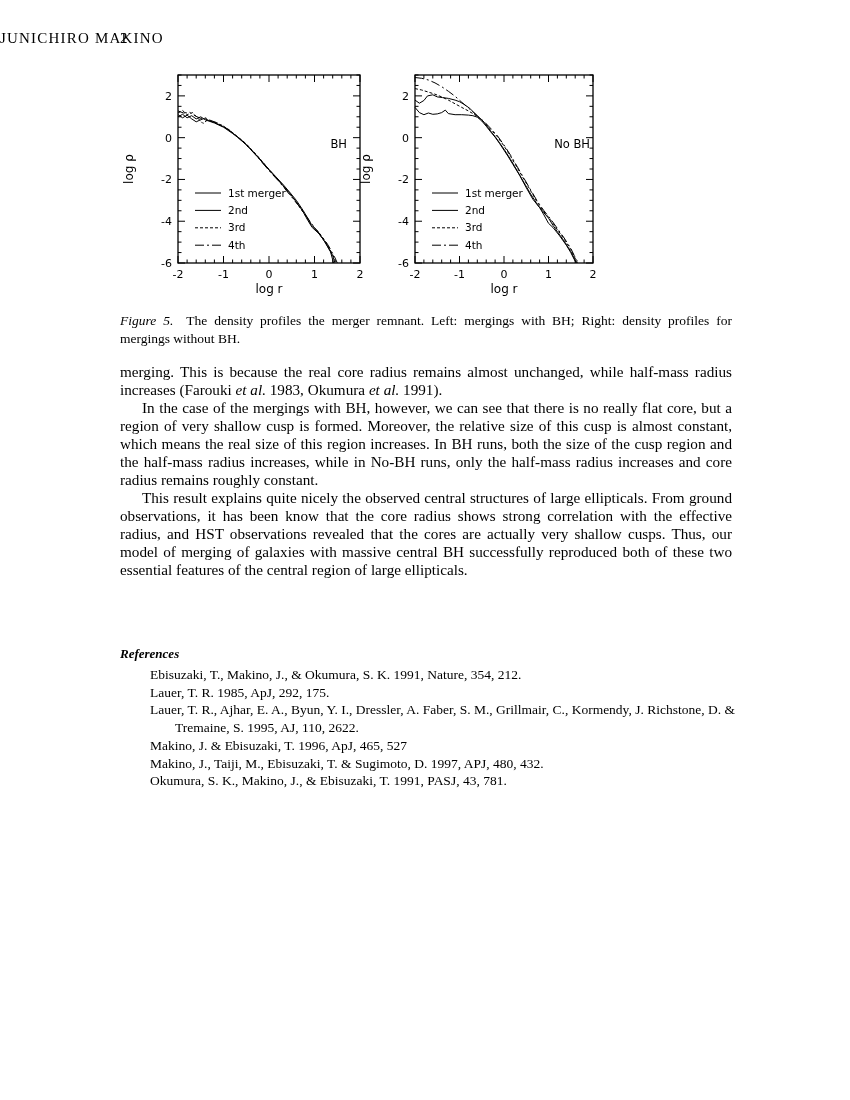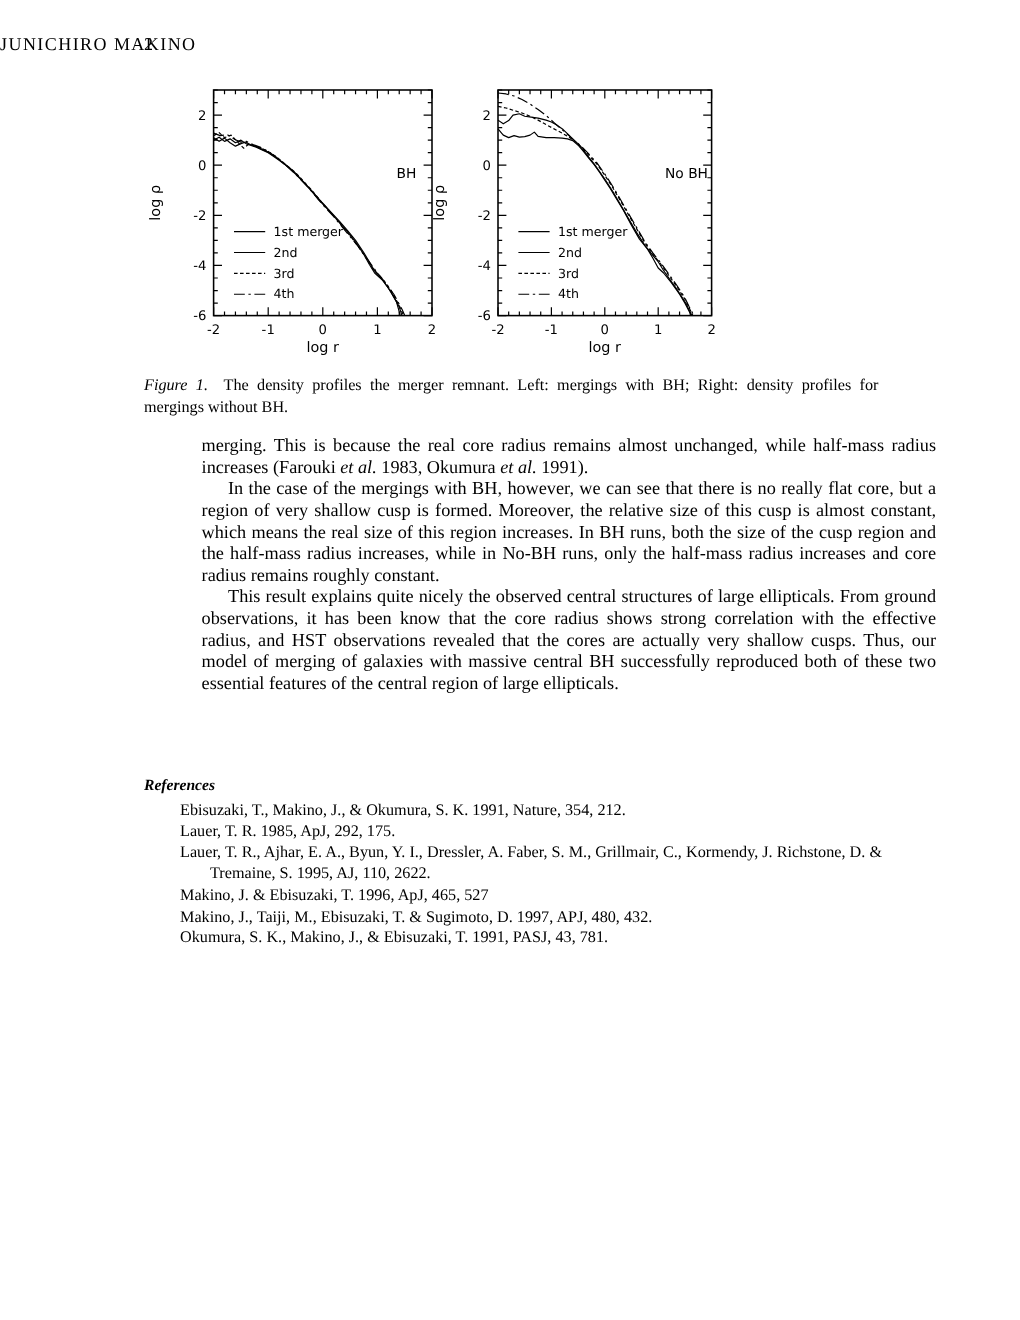--- a/index.html
+++ b/index.html
@@ -10,21 +10,21 @@
   }
   .page{position:absolute;inset:0;}
   .pagenum{position:absolute;left:120px;top:30px;font-size:15px;}
   .runtitle{position:absolute;left:0;right:0;top:30px;
     font-size:15px;letter-spacing:1.2px;}
   #fig{position:absolute;left:110px;top:55px;}
   .caption{position:absolute;left:120px;top:312px;width:612px;
     font-size:13.5px;line-height:17.5px;text-align:justify;}
   .cap-label{font-style:italic;margin-right:13px;}
   .bodytext{position:absolute;left:120px;top:363px;width:612px;
-    font-size:15.2px;line-height:18px;text-align:justify;margin-left:48px;}
+    font-size:15.2px;line-height:18px;text-align:justify;}
   .bodytext p{margin:0;padding:0;}
   .bodytext p.indent{text-indent:22px;}
   .refs-head{position:absolute;left:120px;top:646px;margin:0;
     font-size:13px;font-weight:bold;font-style:italic;}
   .refs{position:absolute;left:120px;top:666px;width:618px;
     font-size:13.5px;line-height:17.7px;margin-left:30px;}
   .ref{padding-left:25px;text-indent:-25px;}
   svg text{fill:#000;}
 </style>
 </head>
@@ -248,21 +248,21 @@
         <line x1="322" y1="172.8" x2="348" y2="172.8" stroke="#000" stroke-width="1" stroke-dasharray="3,2"></line>
         <text x="355" y="176.3" text-anchor="start" font-size="10.5" font-family="&quot;DejaVu Sans&quot;, sans-serif">3rd</text>
         <path d="M305.0 33.6 L311.7 35.0 L318.4 37.1 L325.0 39.2 L331.7 41.9 L338.4 45.1 L345.1 48.8 L351.7 52.4 L358.4 55.9 L362.9 58.6 L367.3 61.4 L374.0 67.0 L380.6 74.3 L387.3 81.6 L394.0 91.0 L400.7 101.5 L407.4 113.0 L414.0 124.4 L420.7 135.9 L427.4 147.4 L434.0 156.8 L440.7 165.2 L447.4 174.6 L454.1 184.0 L460.8 194.4 L467.4 208.0" fill="none" stroke="#000" stroke-width="1" stroke-linejoin="round" stroke-dasharray="3,2"></path>
         <line x1="322" y1="190.2" x2="348" y2="190.2" stroke="#000" stroke-width="1" stroke-dasharray="9,3,2,3"></line>
         <text x="355" y="193.7" text-anchor="start" font-size="10.5" font-family="&quot;DejaVu Sans&quot;, sans-serif">4th</text>
         <path d="M305.0 22.5 L311.7 23.3 L318.4 25.0 L325.0 27.9 L331.7 31.7 L338.4 36.3 L345.1 41.3 L351.7 47.2 L358.4 53.0 L363.7 57.6 L368.2 61.8 L374.0 66.4 L380.6 73.3 L387.3 80.6 L394.0 90.0 L400.7 100.4 L407.4 111.9 L414.0 123.4 L420.7 134.9 L427.4 146.4 L434.0 155.8 L440.7 164.1 L447.4 173.5 L454.1 182.9 L460.8 193.4 L464.3 200.7 L468.3 208.0" fill="none" stroke="#000" stroke-width="1" stroke-linejoin="round" stroke-dasharray="9,3,2,3"></path>
       </g>
     </svg>
 
   <div class="caption">
-    <span class="cap-label">Figure 1.</span><span>The density profiles the merger remnant. Left: mergings with BH; Right: density profiles for mergings without BH.</span>
+    <span class="cap-label">Figure 5.</span><span>The density profiles the merger remnant. Left: mergings with BH; Right: density profiles for mergings without BH.</span>
   </div>
 
   <div class="bodytext">
     <p><span>merging. This is because the real core radius remains almost unchanged, while half-mass radius increases (Farouki </span><span style="font-style: italic;">et al.</span><span> 1983, Okumura </span><span style="font-style: italic;">et al.</span><span> 1991).</span></p>
     <p class="indent">In the case of the mergings with BH, however, we can see that there is no really flat core, but a region of very shallow cusp is formed. Moreover, the relative size of this cusp is almost constant, which means the real size of this region increases. In BH runs, both the size of the cusp region and the half-mass radius increases, while in No-BH runs, only the half-mass radius increases and core radius remains roughly constant.</p>
     <p class="indent">This result explains quite nicely the observed central structures of large ellipticals. From ground observations, it has been know that the core radius shows strong correlation with the effective radius, and HST observations revealed that the cores are actually very shallow cusps. Thus, our model of merging of galaxies with massive central BH successfully reproduced both of these two essential features of the central region of large ellipticals.</p>
   </div>
 
   <h2 class="refs-head">References</h2>
 

